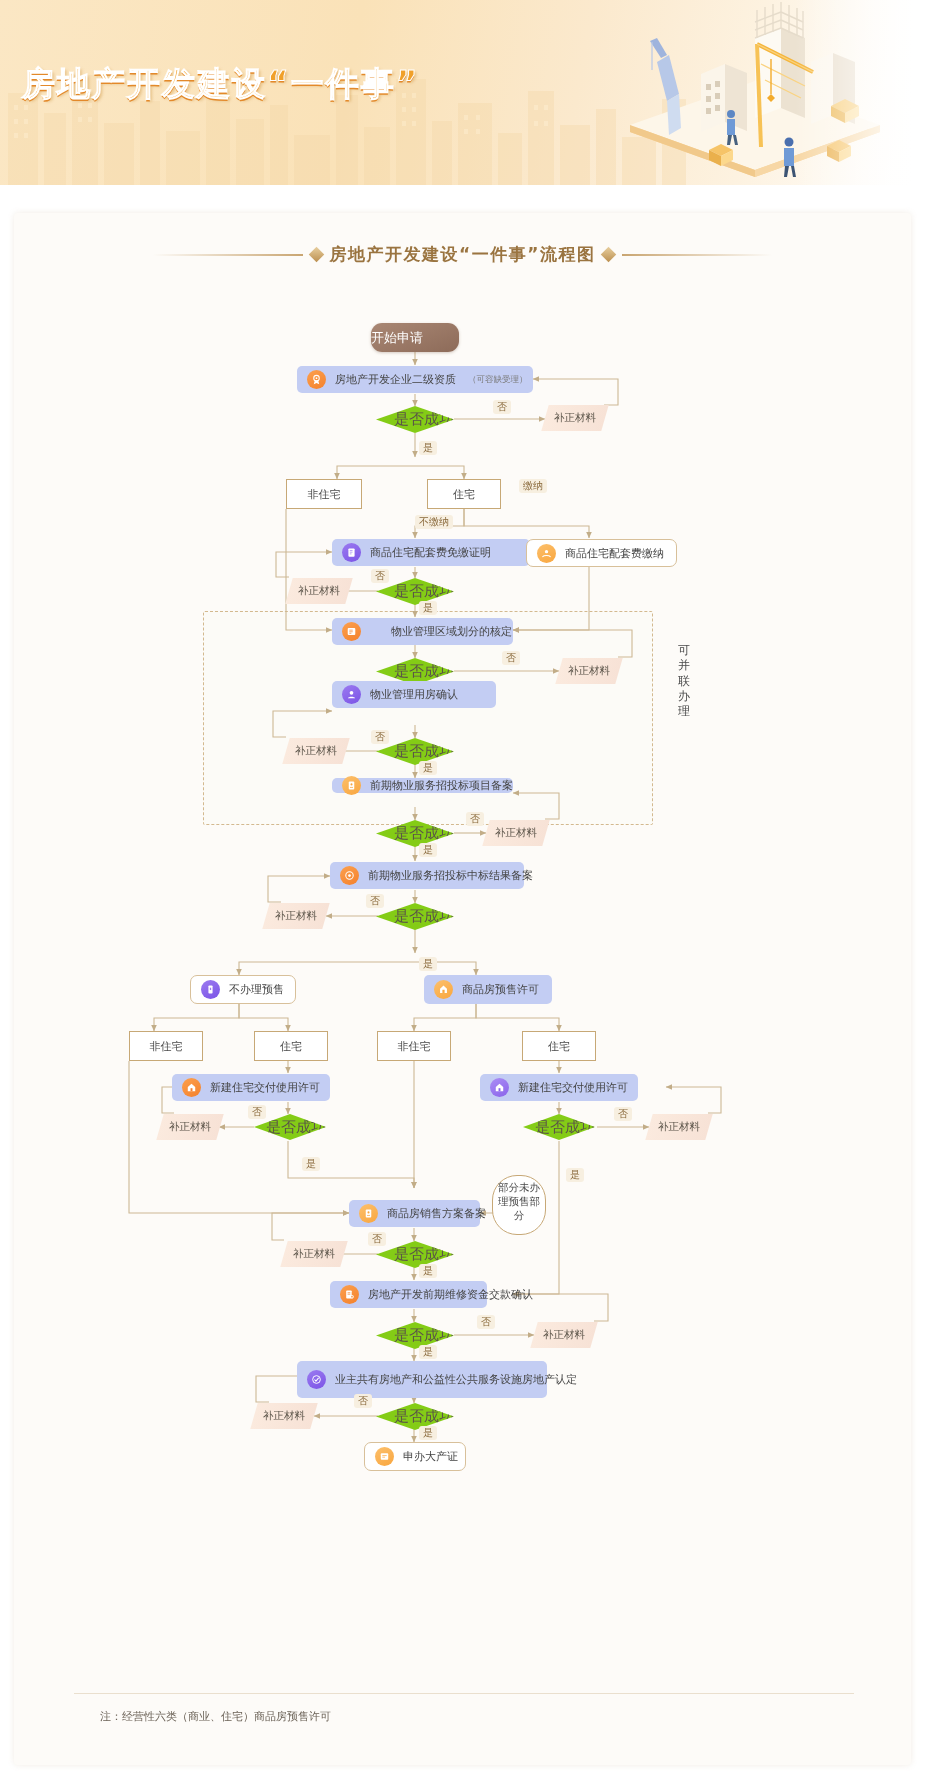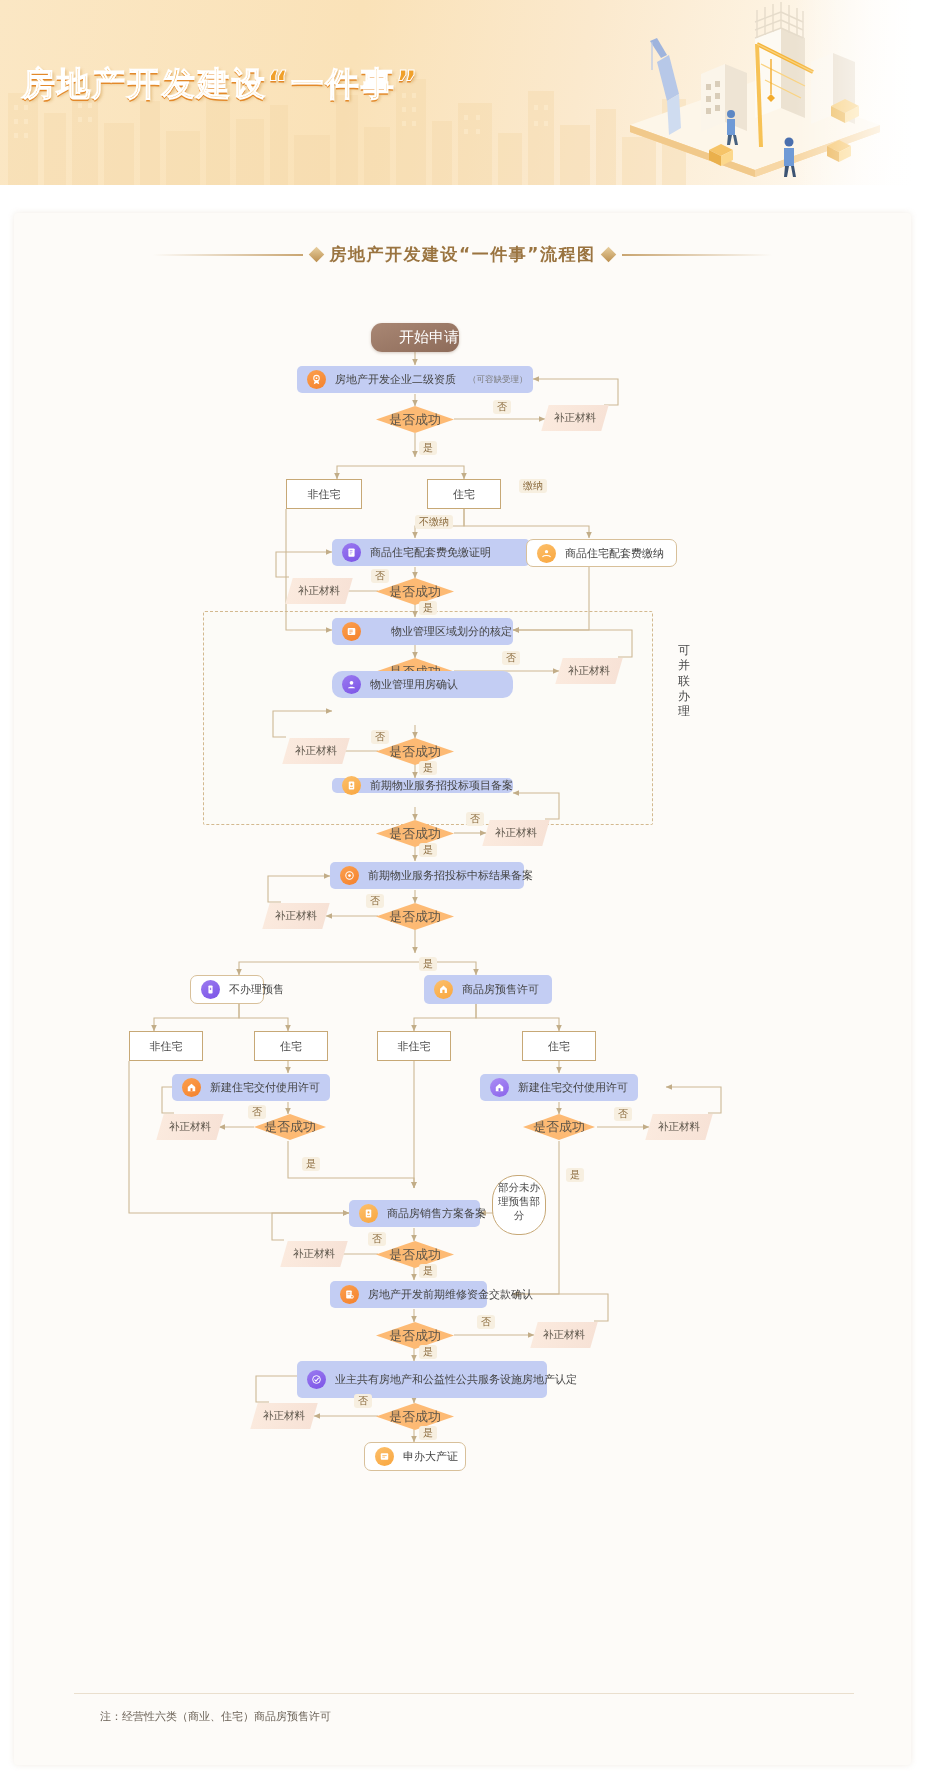--- a/index.html
+++ b/index.html
@@ -68,42 +68,42 @@
   
   #wires { position:absolute; left:0; top:0; width:897px; height:1552px; pointer-events:none; }
 
   
   .node { position:absolute; display:flex; align-items:center; }
 
   
   .n-start {
     background: linear-gradient(160deg,#a98774,#8d6b59);
     border-radius: 11px; color:#fff;
-    font-size: 15px; justify-content:flex-end;
+    font-size: 13px; justify-content:flex-start;
     box-shadow: 0 1px 3px rgba(120,90,70,.3);
   }
 
   
   .n-task {
     background:#c3cdf3; border-radius:5px;
     padding-left:10px; gap:9px;
     color:#444; font-size:11px;
   }
 
   
   .n-task-out {
     background:#fff; border:1px solid #d8c09a; border-radius:7px;
     padding-left:10px; gap:9px; color:#444; font-size:11px;
   }
 
   
   .n-dec {
-    background:#fdba74;
-    color:#5a5348; font-size:13px;
-    justify-content:center;
+    background:#84cc16;
+    color:#5a5348; font-size:15px;
+    justify-content:flex-end;
     clip-path: polygon(50% 0%, 100% 50%, 50% 100%, 0% 50%);
   }
 
   
   .n-fix {
     background: linear-gradient(90deg,#fbeade,#f7e2d6);
     color:#5a5348; font-size:10.5px; justify-content:center;
     transform: skewX(-16deg);
   }
   .n-fix > span { transform: skewX(16deg); }
@@ -485,21 +485,21 @@
 
   <div class="node n-dec" style="left:362px; top:445px; width:78px; height:27px;">
     <span class="lbl">是否成功</span>
   </div>
   <div class="chip" style="left:488px; top:438px;">否</div>
   <div class="node n-fix" style="left:545px; top:445px; width:60px; height:26px;">
     <span>补正材料</span>
   </div>
   <div class="chip" style="left:405px; top:468px;">是</div>
 
-  <div class="node n-task" style="left:318px; top:458px; width:181px; height:27px;border-radius:10px;">
+  <div class="node n-task" style="left:318px; top:468px; width:164px; height:27px;">
     <span class="ico purple">
       <svg width="11" height="11" viewBox="0 0 16 16">
           <circle cx="8" cy="5.6" r="2.7" fill="#fff"></circle>
           <path d="M2.8 13.4c.8-3 9.6-3 10.4 0z" fill="#fff"></path>
         </svg>
     </span>
     <span class="lbl">物业管理用房确认</span>
   </div>
 
   <div class="node n-dec" style="left:362px; top:525px; width:78px; height:27px;">
@@ -543,21 +543,21 @@
 
   <div class="node n-dec" style="left:362px; top:690px; width:78px; height:27px;">
     <span class="lbl">是否成功</span>
   </div>
   <div class="chip" style="left:352px; top:681px;">否</div>
   <div class="node n-fix" style="left:252px; top:690px; width:60px; height:26px;">
     <span>补正材料</span>
   </div>
   <div class="chip" style="left:405px; top:744px;">是</div>
 
-  <div class="node n-task-out" style="left:176px; top:762px; width:74px; height:29px;">
+  <div class="node n-task-out" style="left:176px; top:762px; width:106px; height:29px;">
     <span class="ico purple">
       <svg width="11" height="11" viewBox="0 0 16 16">
           <rect x="5" y="2.2" width="6" height="11.6" rx="1.2" fill="#fff"></rect>
           <path d="M7 5.4h2v3.4H7z" fill="#9b7bf0"></path>
         </svg>
     </span>
     <span class="lbl">不办理预售</span>
   </div>
   <div class="node n-task" style="left:410px; top:762px; width:128px; height:29px;">
     <span class="ico orange-l">

